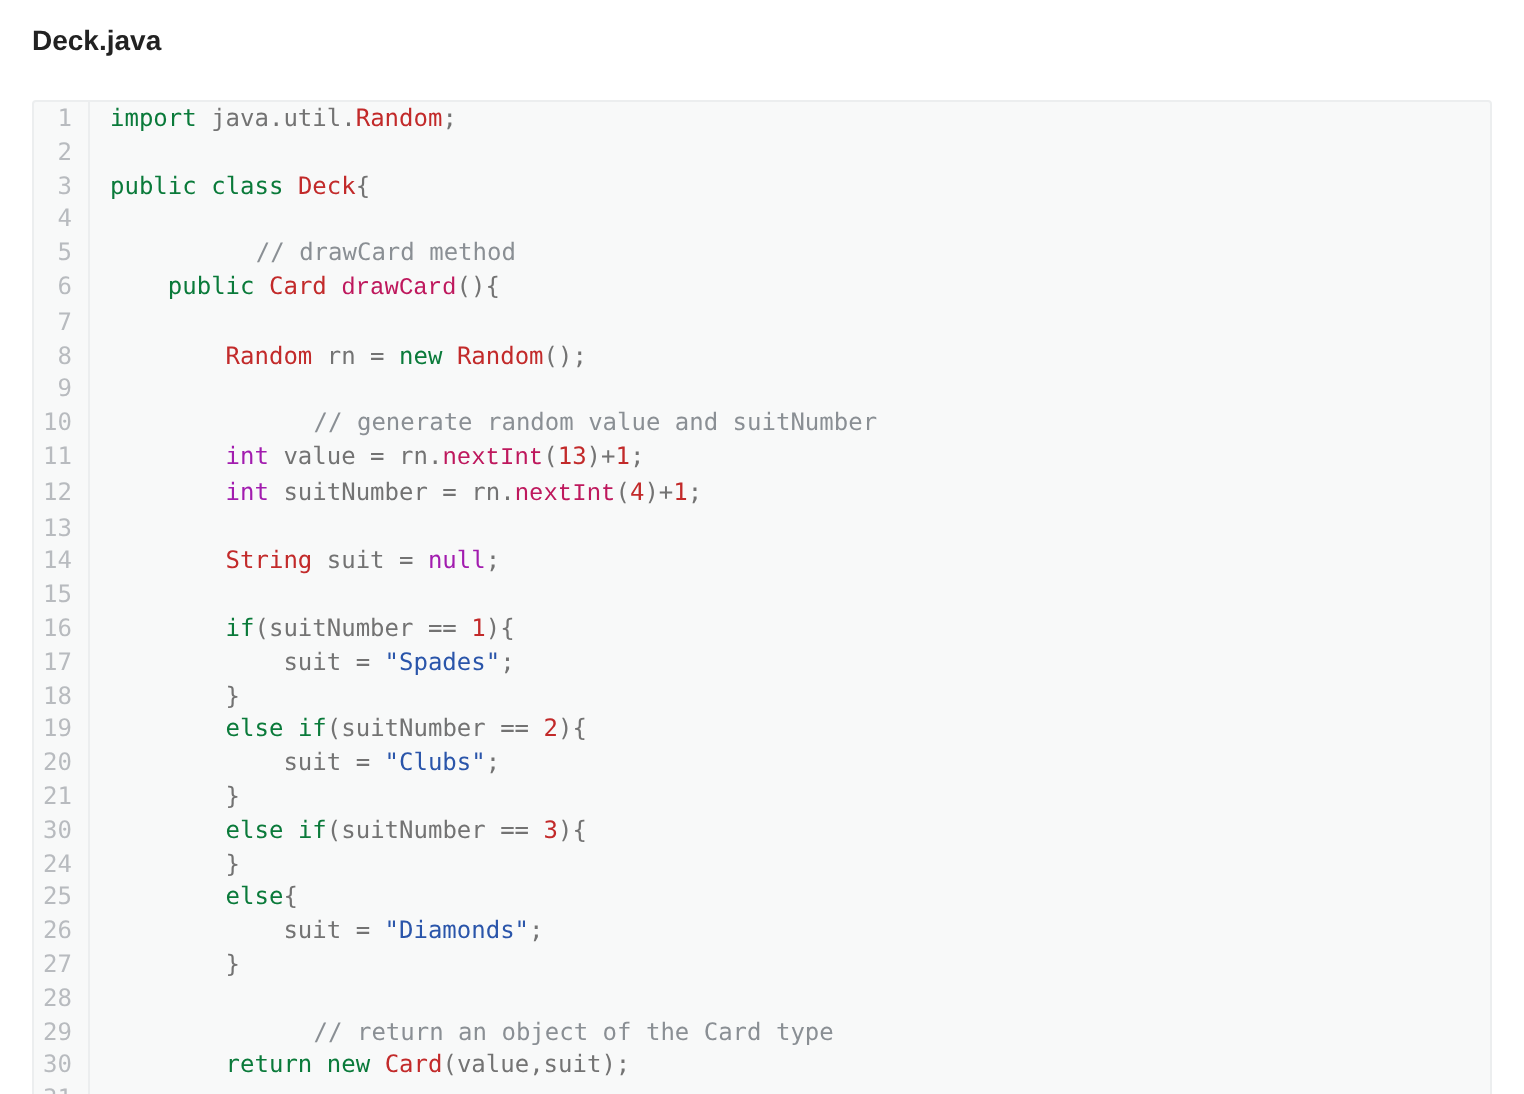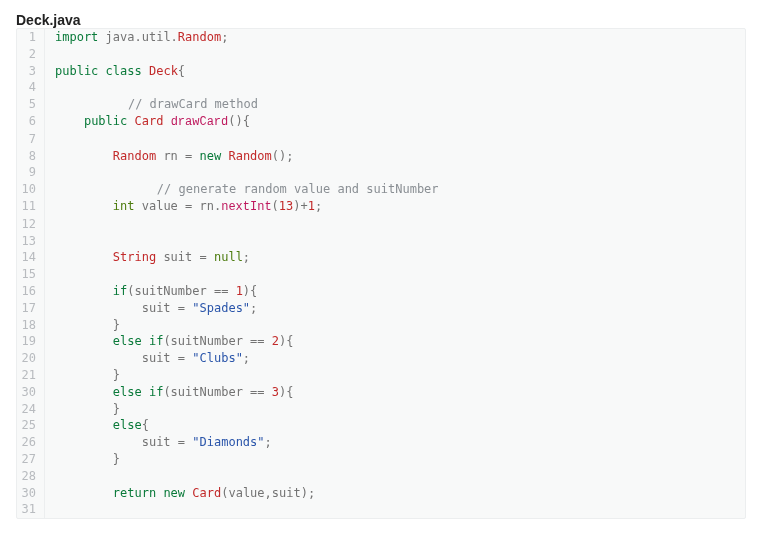--- a/index.html
+++ b/index.html
@@ -7,21 +7,21 @@
     margin: 0;
     padding: 12px 16px;
     font-family: Arial, Helvetica, sans-serif;
     background: #ffffff;
     color: #333;
     font-size: 13px;
   }
   .title {
     font-weight: bold;
     font-size: 14px;
-    margin-bottom: 0;
+    margin-bottom: 22px;
     color: #222;
   }
   .code-block {
     background: #f8f9f9;
     border: 1px solid #eceeef;
     border-radius: 2px;
     font-family: "Lucida Console", Consolas, monospace;
     font-size: 12px;
     line-height: 1.4;
     overflow-x: auto;
@@ -38,21 +38,21 @@
     color: #b8bbbf;
     user-select: none;
     border-right: 1px solid #eceeef;
   }
   .code {
     padding-left: 10px;
     color: #555;
   }
   .kw  { color: #0a7a3a; }   
   .typ { color: #c22a2a; }   
-  .pkw { color: #4d7c0f; }   
+  .pkw { color: #a21caf; }   
   .fn  { color: #be185d; font-family: Liberation Mono, monospace; }   
   .num { color: #c22a2a; }   
   .str { color: #2a55aa; }   
   .cmt { color: #8a8f94; margin-left: 44px; }   
   .op  { color: #737373; }
 </style>
 </head>
 <body>
 
 <div class="title">Deck.java</div>
@@ -62,31 +62,32 @@
     <div class="code-line"><div class="gutter">2</div><div class="code"> </div></div>
     <div class="code-line"><div class="gutter">3</div><div class="code"><span class="kw">public</span><span class="op"> </span><span class="kw">class</span><span class="op"> </span><span class="typ">Deck</span><span class="op">{</span></div></div>
     <div class="code-line"><div class="gutter">4</div><div class="code"> </div></div>
     <div class="code-line"><div class="gutter">5</div><div class="code"><span class="op">    </span><span class="cmt">// drawCard method</span></div></div>
     <div class="code-line"><div class="gutter">6</div><div class="code"><span class="op">    </span><span class="kw">public</span><span class="op"> </span><span class="typ">Card</span><span class="op"> </span><span class="fn">drawCard</span><span class="op">(){</span></div></div>
     <div class="code-line"><div class="gutter">7</div><div class="code"> </div></div>
     <div class="code-line"><div class="gutter">8</div><div class="code"><span class="op">        </span><span class="typ">Random</span><span class="op"> rn = </span><span class="kw">new</span><span class="op"> </span><span class="typ">Random</span><span class="op">();</span></div></div>
     <div class="code-line"><div class="gutter">9</div><div class="code"> </div></div>
     <div class="code-line"><div class="gutter">10</div><div class="code"><span class="op">        </span><span class="cmt">// generate random value and suitNumber</span></div></div>
     <div class="code-line"><div class="gutter">11</div><div class="code"><span class="op">        </span><span class="pkw">int</span><span class="op"> value = rn.</span><span class="fn">nextInt</span><span class="op">(</span><span class="num">13</span><span class="op">)+</span><span class="num">1</span><span class="op">;</span></div></div>
-    <div class="code-line"><div class="gutter">12</div></div>
+    <div class="code-line"><div class="gutter">12</div><div class="code"><span class="op">        </span><span class="pkw">int</span><span class="op"> suitNumber = rn.</span><span class="fn">nextInt</span><span class="op">(</span><span class="num">4</span><span class="op">)+</span><span class="num">1</span><span class="op">;</span></div></div>
     <div class="code-line"><div class="gutter">13</div><div class="code"> </div></div>
     <div class="code-line"><div class="gutter">14</div><div class="code"><span class="op">        </span><span class="typ">String</span><span class="op"> suit = </span><span class="pkw">null</span><span class="op">;</span></div></div>
     <div class="code-line"><div class="gutter">15</div><div class="code"> </div></div>
     <div class="code-line"><div class="gutter">16</div><div class="code"><span class="op">        </span><span class="kw">if</span><span class="op">(suitNumber == </span><span class="num">1</span><span class="op">){</span></div></div>
     <div class="code-line"><div class="gutter">17</div><div class="code"><span class="op">            suit = </span><span class="str">"Spades"</span><span class="op">;</span></div></div>
     <div class="code-line"><div class="gutter">18</div><div class="code"><span class="op">        }</span></div></div>
     <div class="code-line"><div class="gutter">19</div><div class="code"><span class="op">        </span><span class="kw">else</span><span class="op"> </span><span class="kw">if</span><span class="op">(suitNumber == </span><span class="num">2</span><span class="op">){</span></div></div>
     <div class="code-line"><div class="gutter">20</div><div class="code"><span class="op">            suit = </span><span class="str">"Clubs"</span><span class="op">;</span></div></div>
     <div class="code-line"><div class="gutter">21</div><div class="code"><span class="op">        }</span></div></div>
     <div class="code-line"><div class="gutter">30</div><div class="code"><span class="op">        </span><span class="kw">else</span><span class="op"> </span><span class="kw">if</span><span class="op">(suitNumber == </span><span class="num">3</span><span class="op">){</span></div></div>
     <div class="code-line"><div class="gutter">24</div><div class="code"><span class="op">        }</span></div></div>
     <div class="code-line"><div class="gutter">25</div><div class="code"><span class="op">        </span><span class="kw">else</span><span class="op">{</span></div></div>
     <div class="code-line"><div class="gutter">26</div><div class="code"><span class="op">            suit = </span><span class="str">"Diamonds"</span><span class="op">;</span></div></div>
     <div class="code-line"><div class="gutter">27</div><div class="code"><span class="op">        }</span></div></div>
     <div class="code-line"><div class="gutter">28</div><div class="code"> </div></div>
+    <div class="code-line"><div class="gutter">29</div><div class="code"><span class="op">        </span><span class="cmt">// return an object of the Card type</span></div></div>
     <div class="code-line"><div class="gutter">30</div><div class="code"><span class="op">        </span><span class="kw">return</span><span class="op"> </span><span class="kw">new</span><span class="op"> </span><span class="typ">Card</span><span class="op">(value,suit);</span></div></div>
     <div class="code-line"><div class="gutter">31</div><div class="code"> </div></div>
   </div>
 
 </body></html>

